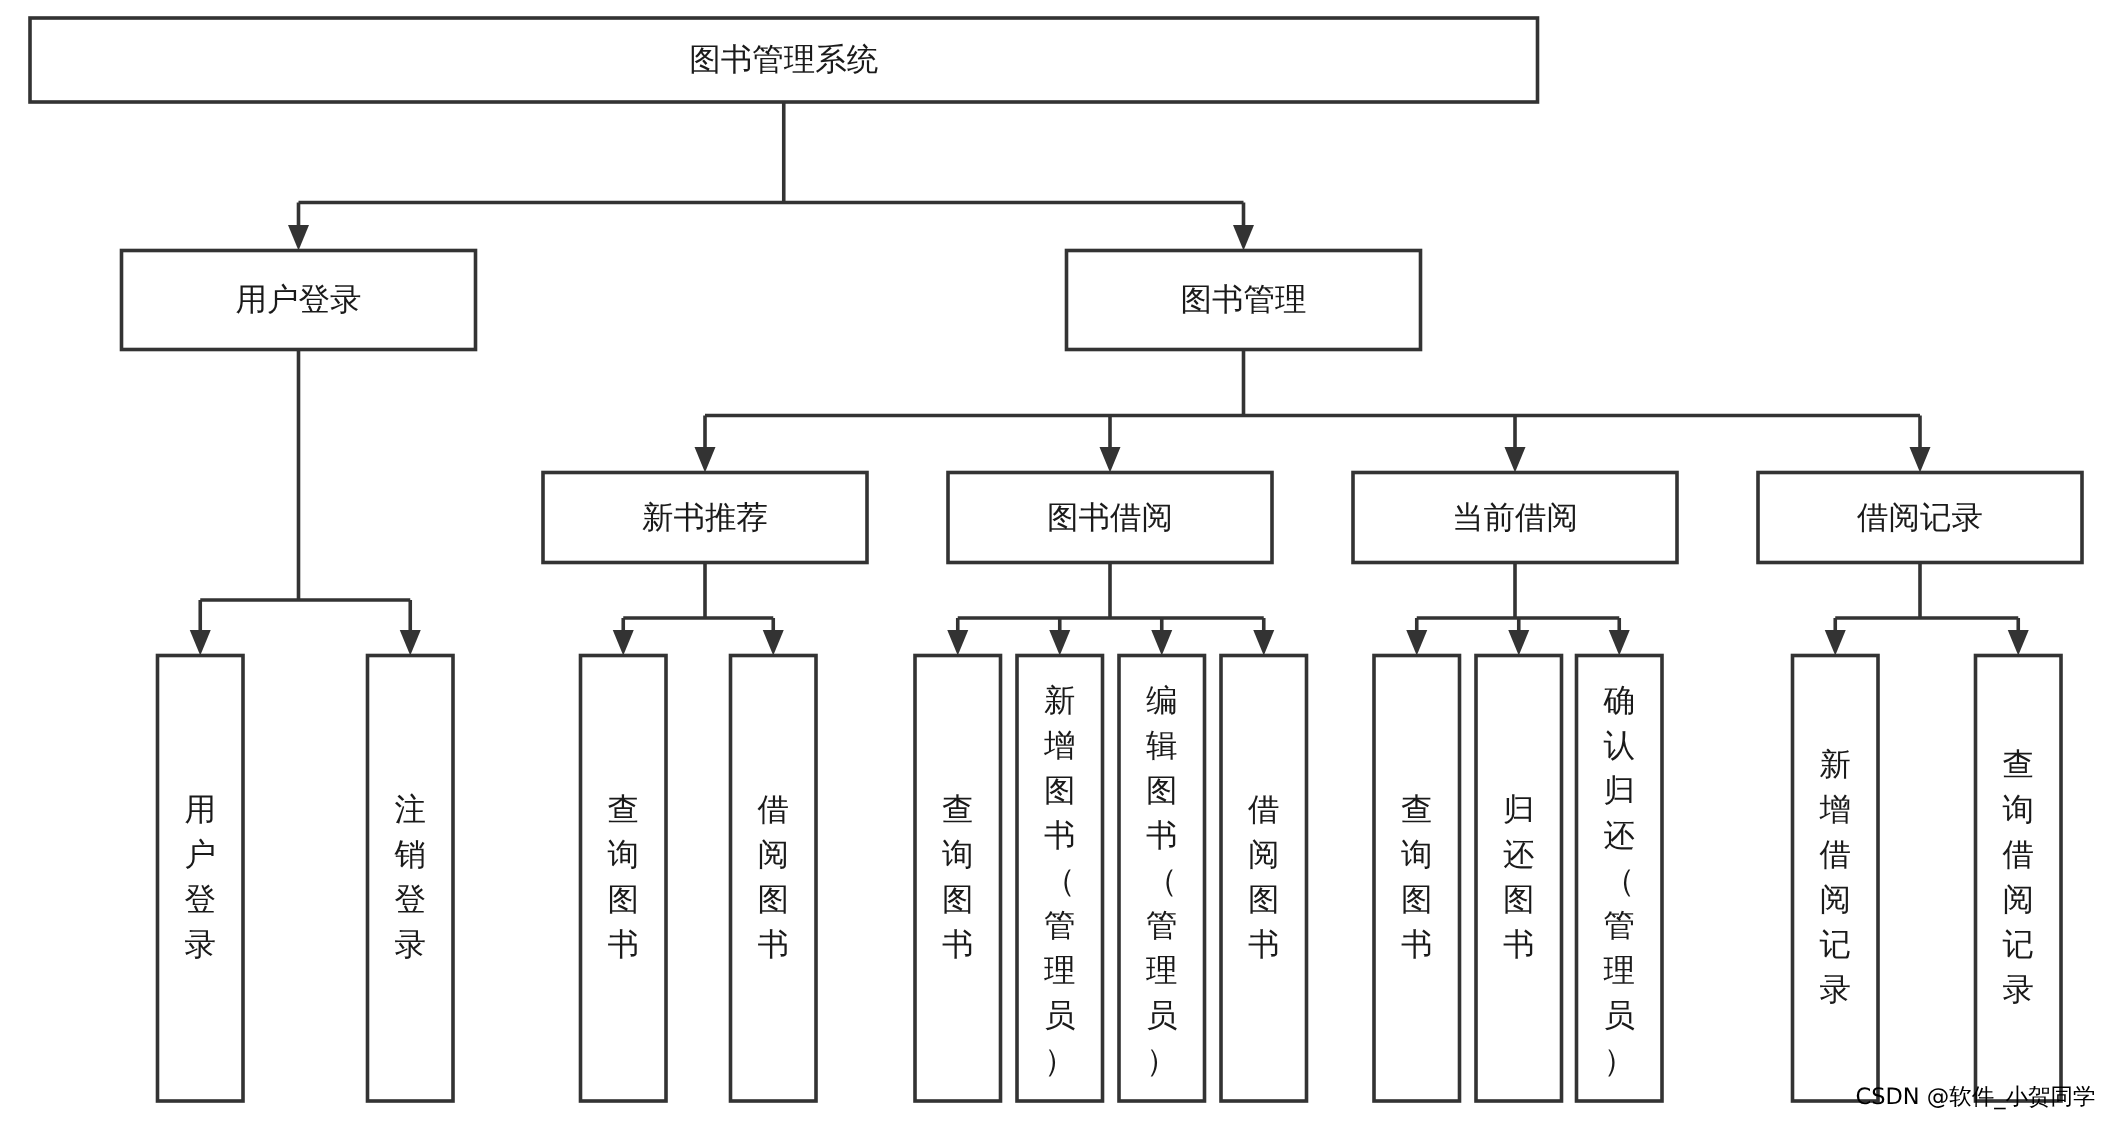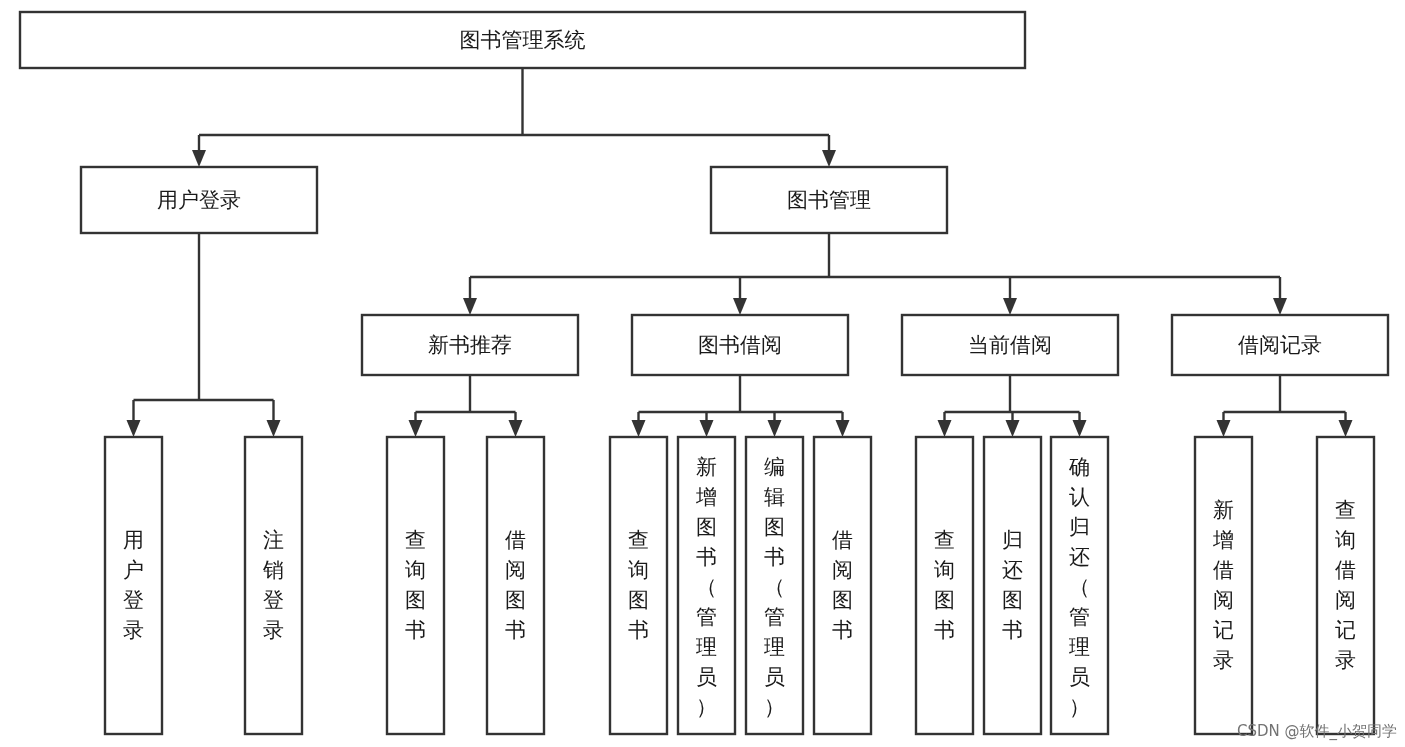--- a/index.html
+++ b/index.html
@@ -48,21 +48,21 @@
   }
   .label-h {
     font-size: 21px;
   }
   .watermark {
     position: absolute;
     right: 8px;
     bottom: 6px;
     font-family: "DejaVu Sans", "Liberation Sans", sans-serif;
     font-size: 15px;
-    color: #737373;
+    color: #000000;
     white-space: nowrap;
     user-select: none;
   }
 </style>
 </head>
 <body>
 
 <div id="diagram-root">
 
   <svg class="canvas" viewBox="0 0 1405 747" xmlns="http://www.w3.org/2000/svg">

